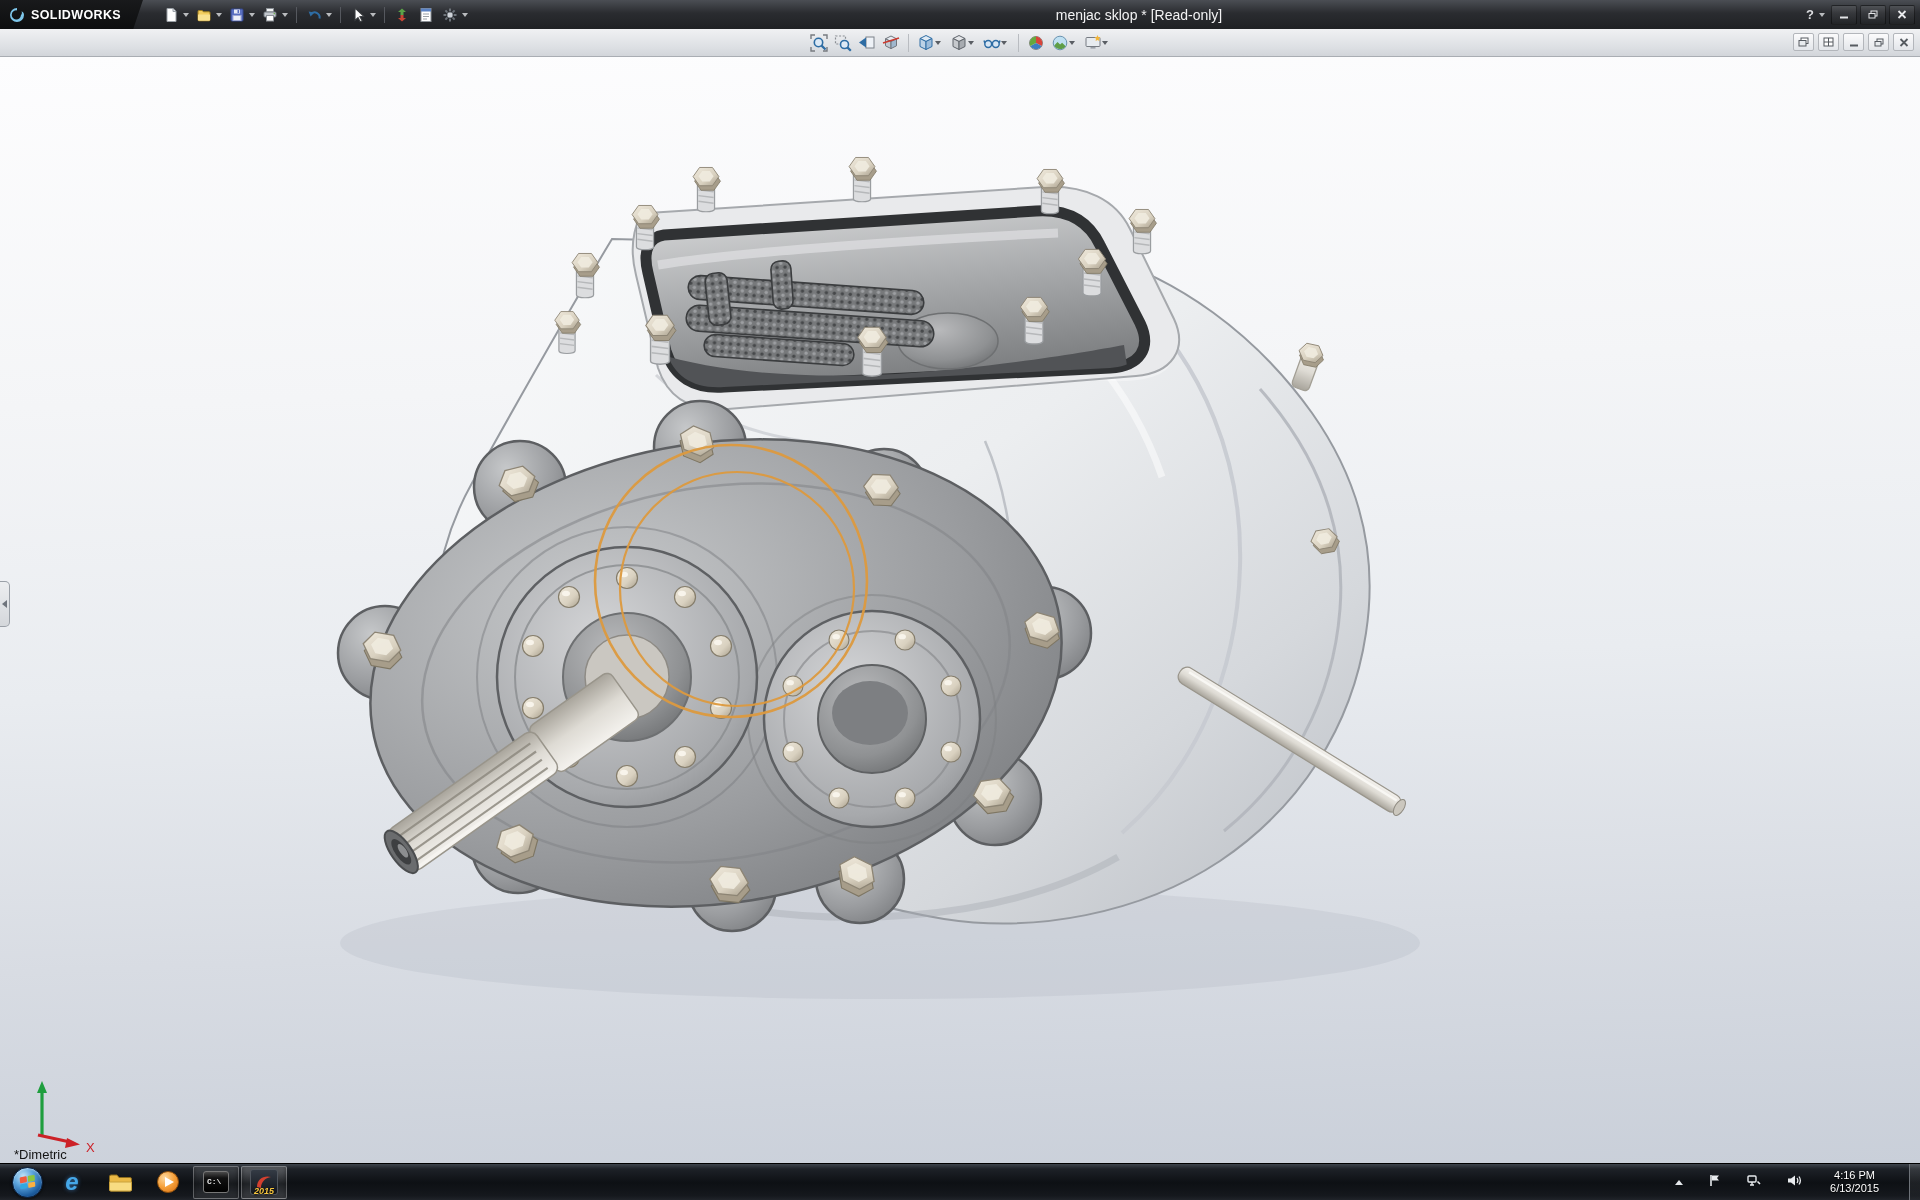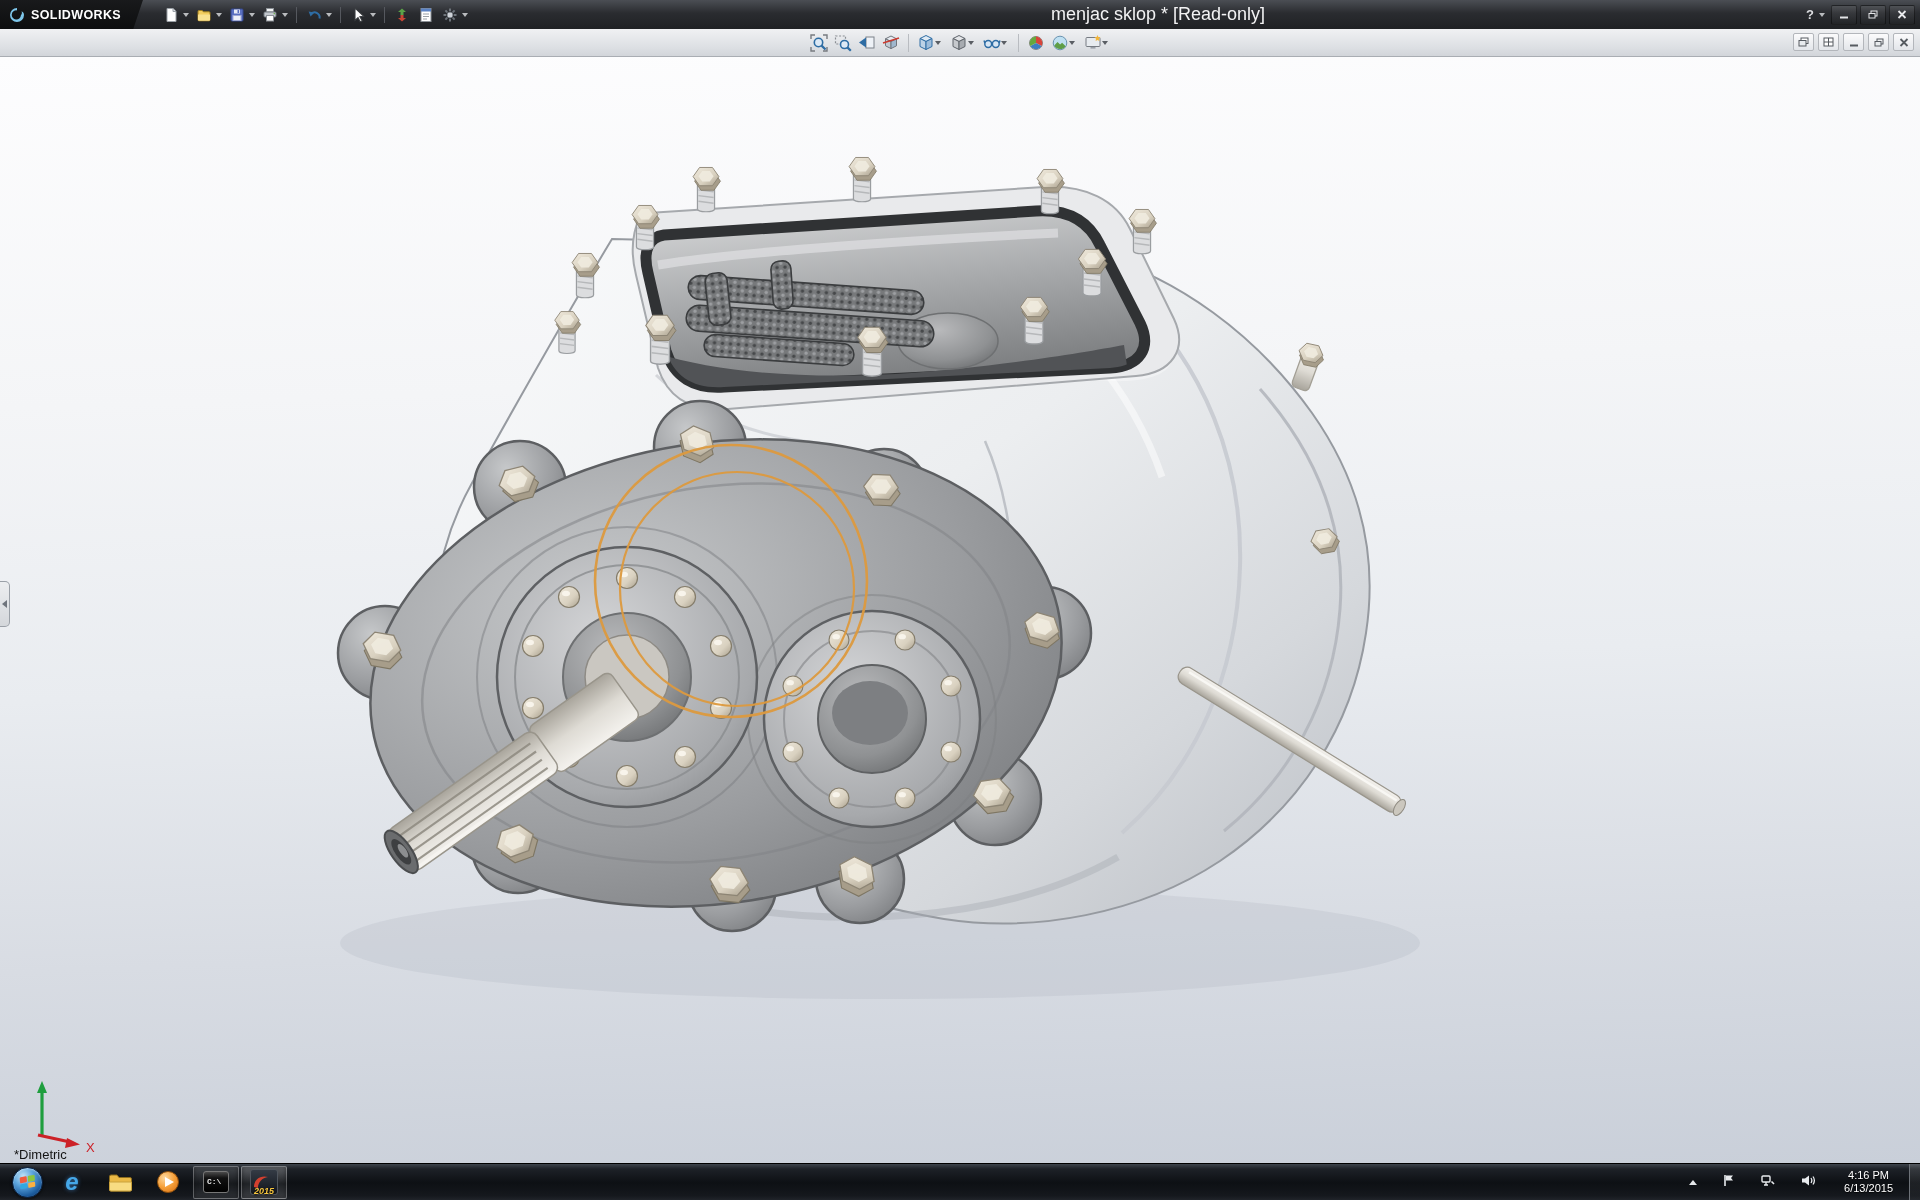--- a/index.html
+++ b/index.html
@@ -13,21 +13,21 @@
   .brand{height:42px;display:flex;align-items:center;gap:6px;padding:0 24px 0 9px;
     background:linear-gradient(#1b1c1e,#0a0b0c);
     clip-path:polygon(0 0,100% 0,calc(100% - 14px) 100%,0 100%);}
   .brand-text{font-size:12.5px;font-weight:bold;letter-spacing:.4px;color:#fff;}
   .tb-group{display:flex;align-items:center;margin-left:14px;}
   .tb-btn{width:24px;height:24px;display:flex;align-items:center;justify-content:center;border-radius:2px;}
   .caret{width:0;height:0;border-left:3.5px solid transparent;border-right:3.5px solid transparent;
     border-top:4px solid #b9bbbe;margin:0 3px 0 0;display:inline-block;}
   .caret.dark{border-top-color:#5a5e64;}
   .tb-sep{width:1px;height:16px;background:#55585e;margin:0 5px;}
-  .win-title{position:absolute;left:1139px;transform:translateX(-50%);font-size:18px;color:#f2f2f3;white-space:nowrap;margin-left:19px;}
+  .win-title{position:absolute;left:1139px;transform:translateX(-50%);font-size:14px;color:#f2f2f3;white-space:nowrap;}
   .tb-right{position:absolute;right:5px;top:0;height:29px;display:flex;align-items:center;gap:3px;}
   .help-label{font-size:13px;font-weight:bold;color:#dcdde0;padding:0 2px;}
   .win-btn{width:26px;height:20px;display:flex;align-items:center;justify-content:center;border-radius:2px;
     background:linear-gradient(rgba(255,255,255,.10),rgba(255,255,255,0));border:1px solid rgba(0,0,0,.45);}
 
   
   .headsup{height:28px;background:linear-gradient(#f0f1f3,#dcdfe3 70%,#d2d5da);
     border-bottom:1px solid #a9adb3;position:relative;display:flex;align-items:center;}
   .hud-center{margin:0 auto;display:flex;align-items:center;}
   .hud-btn{height:24px;display:flex;align-items:center;padding:0 3px;border-radius:2px;}
@@ -64,24 +64,24 @@
     border-radius:2px;border:1px solid transparent;position:relative;}
   .tb-app.running{background:linear-gradient(rgba(255,255,255,.16),rgba(255,255,255,.04) 55%,rgba(255,255,255,.10));
     border:1px solid rgba(255,255,255,.25);box-shadow:inset 0 0 4px rgba(0,0,0,.4);}
   .tb-app.active{background:linear-gradient(rgba(255,255,255,.28),rgba(255,255,255,.08) 55%,rgba(255,255,255,.16));}
   .ie-e{font-size:24px;font-style:italic;font-weight:bold;color:#45a7e8;line-height:1;
     text-shadow:0 0 4px rgba(80,170,255,.55);}
   .cmd-chip{min-width:26px;height:22px;background:linear-gradient(#4a4a4a,#111 30%,#000);
     border:1px solid #777;border-radius:3px;color:#eee;font-family:"Liberation Mono",monospace;
     font-size:8px;font-weight:bold;line-height:20px;padding:0 3px;text-align:left;display:inline-block;}
   .sw-chip{width:28px;height:26px;position:relative;background:linear-gradient(#343b45,#11151b);
-    border:1px solid #50565e;border-radius:3px;display:flex;align-items:center;}
+    border:1px solid #50565e;border-radius:3px;display:flex;align-items:center;justify-content:center;}
   .sw-badge{position:absolute;left:0;right:0;bottom:-2px;text-align:center;font-size:9px;font-weight:bold;
     color:#f7c63e;text-shadow:0 1px 2px #000;}
-  .tray{margin-left:auto;display:flex;align-items:center;gap:26px;padding-right:6px;}
+  .tray{margin-left:auto;display:flex;align-items:center;gap:26px;padding-right:20px;}
   .tray-caret{width:0;height:0;border-left:4px solid transparent;border-right:4px solid transparent;
     border-bottom:5px solid #e4e7ea;display:block;}
   .clock{color:#fff;font-size:11px;text-align:center;line-height:13px;padding:0 10px 0 2px;text-shadow:0 1px 1px #000;}
   .show-desktop{width:11px;height:37px;border-left:1px solid #6d7278;
     background:linear-gradient(rgba(255,255,255,.12),rgba(255,255,255,.02));}
 </style>
 </head>
 <body>
 
 <div class="titlebar">

